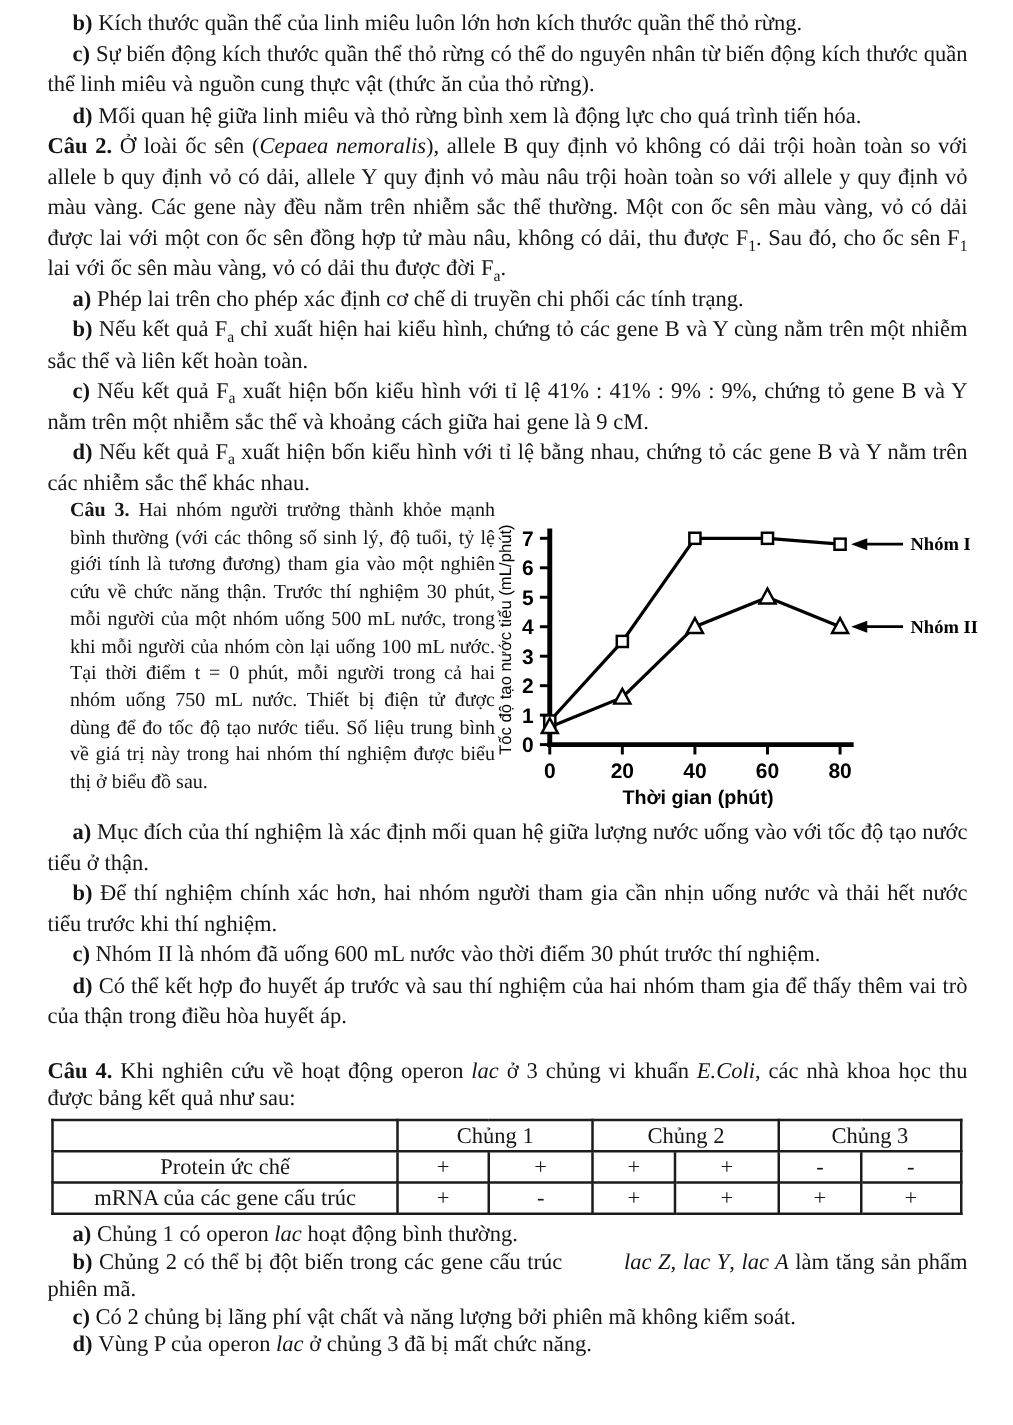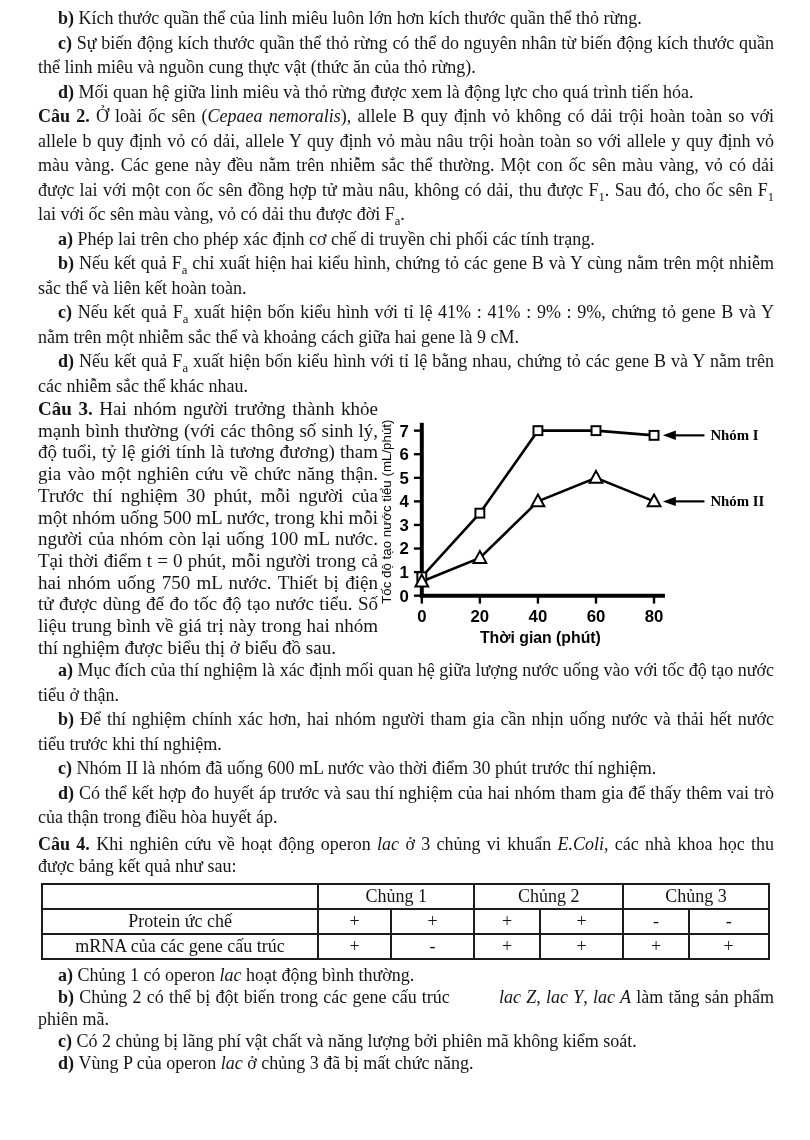--- a/index.html
+++ b/index.html
@@ -4,42 +4,42 @@
 <style>
   html,body{margin:0;padding:0;background:#fff;}
   body{width:810px;height:1140px;overflow:hidden;color:#151515;
        font-family:"Liberation Serif","DejaVu Serif",serif;}
   .page{box-sizing:border-box;width:810px;height:1140px;padding:6px 36px 0 38px;background:#fff;}
   .para{margin:0;text-align:justify;font-size:18px;line-height:24.5px;}
   .indent{text-indent:20px;}
   .tight{line-height:22px;}
   sub{font-size:70%;line-height:0;}
   .q3-row{display:flex;align-items:flex-start;}
-  .q3-col{flex:0 0 340px;width:340px;font-size:19px;line-height:21.7px;}
+  .q3-col{flex:0 0 340px;width:340px;font-size:16px;line-height:21.7px;margin-left:18px;}
   .chart-wrap{flex:1 1 auto;margin-top:3px;}
   .chart-wrap svg{display:block;}
   .chart-wrap svg text{fill:#000;}
   .tick{font:bold 17px "Liberation Sans","DejaVu Sans",sans-serif;}
   .xlabel{font:600 16px "Liberation Sans","DejaVu Sans",sans-serif;}
   .ylabel{font:500 13.5px "Liberation Sans","DejaVu Sans",sans-serif;}
   .legend{font:bold 15px "Liberation Serif","DejaVu Serif",serif;}
   table.lac{border-collapse:collapse;width:99%;margin:6px 0 4px 3px;table-layout:fixed;}
   table.lac td,table.lac th{border:2px solid #1c1c1c;font-size:18px;line-height:21px;
        padding:1px 2px;text-align:center;font-weight:normal;overflow:hidden;white-space:nowrap;}
   table.lac .cond{text-align:left;padding-left:10px;}
   .note{font-style:italic;}
 </style>
 </head>
 <body>
 
 <div class="page">
 
   <p class="para indent"><span style="font-weight: bold;">b) </span><span>Kích thước quần thể của linh miêu luôn lớn hơn kích thước quần thể thỏ rừng.</span></p>
   <p class="para indent"><span style="font-weight: bold;">c) </span><span>Sự biến động kích thước quần thể thỏ rừng có thể do nguyên nhân từ biến động kích thước quần thể linh miêu và nguồn cung thực vật (thức ăn của thỏ rừng).</span></p>
-  <p class="para indent"><span style="font-weight: bold;">d) </span><span>Mối quan hệ giữa linh miêu và thỏ rừng được xem là động lực cho quá trình tiến hóa.</span></p>
+  <p class="para indent"><span style="font-weight: bold;">d) </span><span>Mối quan hệ giữa linh miêu và thỏ rừng bình xem là động lực cho quá trình tiến hóa.</span></p>
 
   <p class="para"><span style="font-weight: bold;">Câu 2. </span><span>Ở loài ốc sên (</span><span style="font-style: italic;">Cepaea nemoralis</span><span>), allele B quy định vỏ không có dải trội hoàn toàn so với allele b quy định vỏ có dải, allele Y quy định vỏ màu nâu trội hoàn toàn so với allele y quy định vỏ màu vàng. Các gene này đều nằm trên nhiễm sắc thể thường. Một con ốc sên màu vàng, vỏ có dải được lai với một con ốc sên đồng hợp tử màu nâu, không có dải, thu được F</span><sub>1</sub><span>. Sau đó, cho ốc sên F</span><sub>1</sub><span> lai với ốc sên màu vàng, vỏ có dải thu được đời F</span><sub>a</sub><span>.</span></p>
   <p class="para indent"><span style="font-weight: bold;">a) </span><span>Phép lai trên cho phép xác định cơ chế di truyền chi phối các tính trạng.</span></p>
   <p class="para indent"><span style="font-weight: bold;">b) </span><span>Nếu kết quả F</span><sub>a</sub><span> chỉ xuất hiện hai kiểu hình, chứng tỏ các gene B và Y cùng nằm trên một nhiễm sắc thể và liên kết hoàn toàn.</span></p>
   <p class="para indent"><span style="font-weight: bold;">c) </span><span>Nếu kết quả F</span><sub>a</sub><span> xuất hiện bốn kiểu hình với tỉ lệ 41% : 41% : 9% : 9%, chứng tỏ gene B và Y nằm trên một nhiễm sắc thể và khoảng cách giữa hai gene là 9 cM.</span></p>
   <p class="para indent"><span style="font-weight: bold;">d) </span><span>Nếu kết quả F</span><sub>a</sub><span> xuất hiện bốn kiểu hình với tỉ lệ bằng nhau, chứng tỏ các gene B và Y nằm trên các nhiễm sắc thể khác nhau.</span></p>
 
   <div class="q3-row">
     <div class="para q3-col"><span style="font-weight: bold;">Câu 3. </span><span>Hai nhóm người trưởng thành khỏe mạnh bình thường (với các thông số sinh lý, độ tuổi, tỷ lệ giới tính là tương đương) tham gia vào một nghiên cứu về chức năng thận. Trước thí nghiệm 30 phút, mỗi người của một nhóm uống 500 mL nước, trong khi mỗi người của nhóm còn lại uống 100 mL nước. Tại thời điểm t = 0 phút, mỗi người trong cả hai nhóm uống 750 mL nước. Thiết bị điện tử được dùng để đo tốc độ tạo nước tiểu. Số liệu trung bình về giá trị này trong hai nhóm thí nghiệm được biểu thị ở biểu đồ sau.</span></div>
     <div class="chart-wrap">
@@ -94,21 +94,21 @@
           <text x="13" y="112" text-anchor="middle" class="ylabel" transform="rotate(-90 13 112)">Tốc độ tạo nước tiểu (mL/phút)</text>
         </svg>
     </div>
   </div>
 
   <p class="para indent"><span style="font-weight: bold;">a) </span><span>Mục đích của thí nghiệm là xác định mối quan hệ giữa lượng nước uống vào với tốc độ tạo nước tiểu ở thận.</span></p>
   <p class="para indent"><span style="font-weight: bold;">b) </span><span>Để thí nghiệm chính xác hơn, hai nhóm người tham gia cần nhịn uống nước và thải hết nước tiểu trước khi thí nghiệm.</span></p>
   <p class="para indent"><span style="font-weight: bold;">c) </span><span>Nhóm II là nhóm đã uống 600 mL nước vào thời điểm 30 phút trước thí nghiệm.</span></p>
   <p class="para indent"><span style="font-weight: bold;">d) </span><span>Có thể kết hợp đo huyết áp trước và sau thí nghiệm của hai nhóm tham gia để thấy thêm vai trò của thận trong điều hòa huyết áp.</span></p>
 
-  <p class="para tight" style="margin-top:3px"><span style="font-weight: bold;">Câu 4. </span><span>Khi nghiên cứu về hoạt động operon </span><span style="font-style: italic;">lac</span><span> ở 3 chủng vi khuẩn </span><span style="font-style: italic;">E.Coli</span><span>, các nhà khoa học thu được bảng kết quả như sau:</span></p>
+  <p class="para tight" style="margin-top:20px"><span style="font-weight: bold;">Câu 4. </span><span>Khi nghiên cứu về hoạt động operon </span><span style="font-style: italic;">lac</span><span> ở 3 chủng vi khuẩn </span><span style="font-style: italic;">E.Coli</span><span>, các nhà khoa học thu được bảng kết quả như sau:</span></p>
 
   <table class="lac">
     <colgroup>
       <col style="width:38%">
         <col style="width:10%">
         <col style="width:11.5%">
       <col style="width:9%">
         <col style="width:11.5%">
         <col style="width:9%">
         <col style="width:11%">

